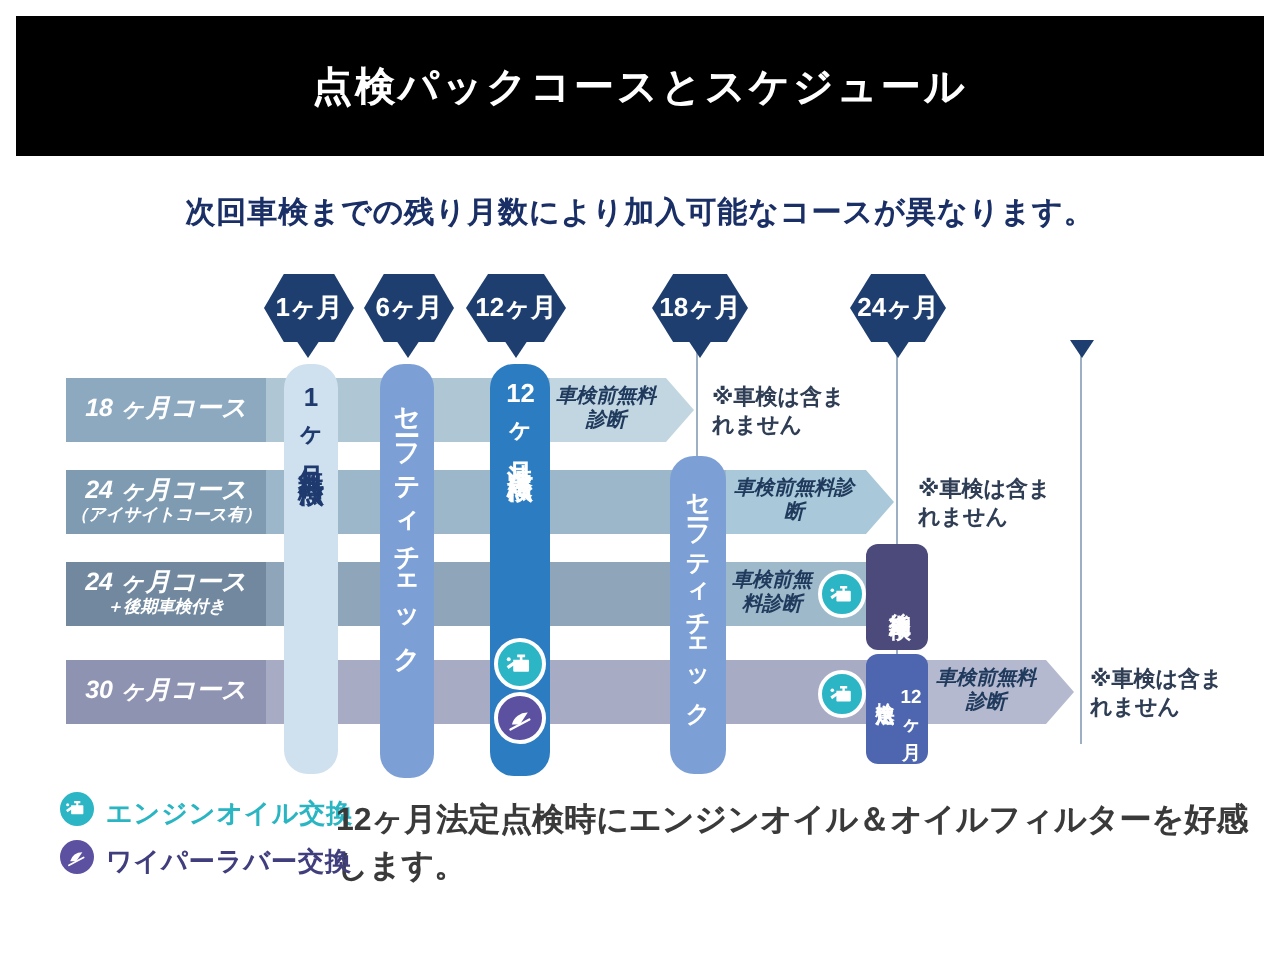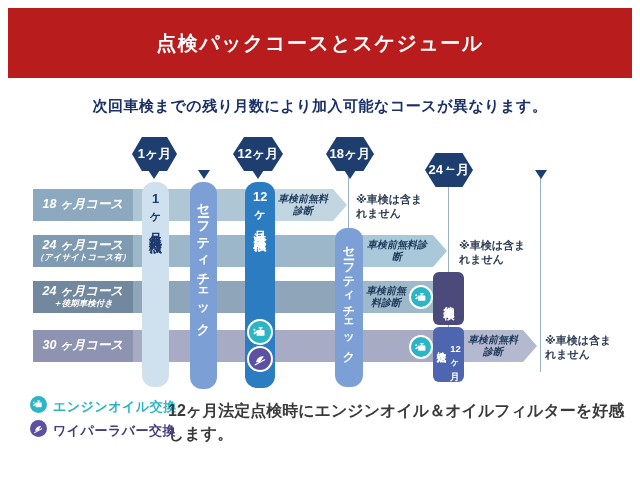--- a/index.html
+++ b/index.html
@@ -1,19 +1,19 @@
 <!DOCTYPE html>
 <html><head>
 <meta charset="utf-8">
 <style>
   html,body{margin:0;padding:0;background:#fff;}
   .canvas{position:relative;width:640px;height:480px;background:#fff;overflow:hidden;
           font-family:"Liberation Sans","DejaVu Sans",sans-serif;}
   
-  .header{position:absolute;left:8px;top:8px;width:624px;height:70px;background:#b91c1c;
+  .header{position:absolute;left:8px;top:8px;width:624px;height:70px;background:#000000;
           display:flex;align-items:center;justify-content:center;}
   .header h1{margin:0;color:#fff;font-size:20px;font-weight:bold;letter-spacing:1.5px;}
   .subtitle{position:absolute;left:0;top:97px;width:640px;text-align:center;
             color:#1A2F66;font-size:15px;font-weight:bold;letter-spacing:.5px;}
   
   .pin{position:absolute;top:137px;height:34px;background:#1D3E6F;color:#fff;
        display:flex;align-items:center;justify-content:center;font-size:13px;font-weight:bold;
        clip-path:polygon(0 50%,22% 0,78% 0,100% 50%,78% 100%,22% 100%);}
   .pointer{position:absolute;top:170px;width:0;height:0;border-left:6px solid transparent;
            border-right:6px solid transparent;border-top:9px solid #1D3E6F;}
@@ -56,27 +56,30 @@
   </div>
   <div class="subtitle">次回車検までの残り月数により加入可能なコースが異なります。</div>
 
   <div class="stem" style="left:348px;"></div>
   <div class="stem" style="left:448px;"></div>
   <div class="stem" style="left:540px;"></div>
 
   <div class="pin" style="left:132px;width:45px;align-items:center;">
       <span>1ヶ月</span>
     </div>
+  <div class="pin" style="left:182px;width:45px;">
+      <span>6ヶ月</span>
+    </div>
   <div class="pin" style="left:233px;width:50px;">
       <span>12ヶ月</span>
     </div>
   <div class="pin" style="left:326px;width:48px;">
       <span>18ヶ月</span>
     </div>
-  <div class="pin" style="left:425px;width:48px;margin-top:16px;">
+  <div class="pin" style="left:425px;width:48px;">
       <span>24ヶ月</span>
     </div>
   <div class="pointer" style="left:148px;"></div>
   <div class="pointer" style="left:198px;"></div>
   <div class="pointer" style="left:252px;"></div>
   <div class="pointer" style="left:344px;"></div>
   <div class="pointer" style="left:443px;"></div>
   <div class="pointer" style="left:535px;"></div>
 
   <div class="seg seg-label" style="left:33px;top:189px;width:100px;background:#8CA9C0;">

